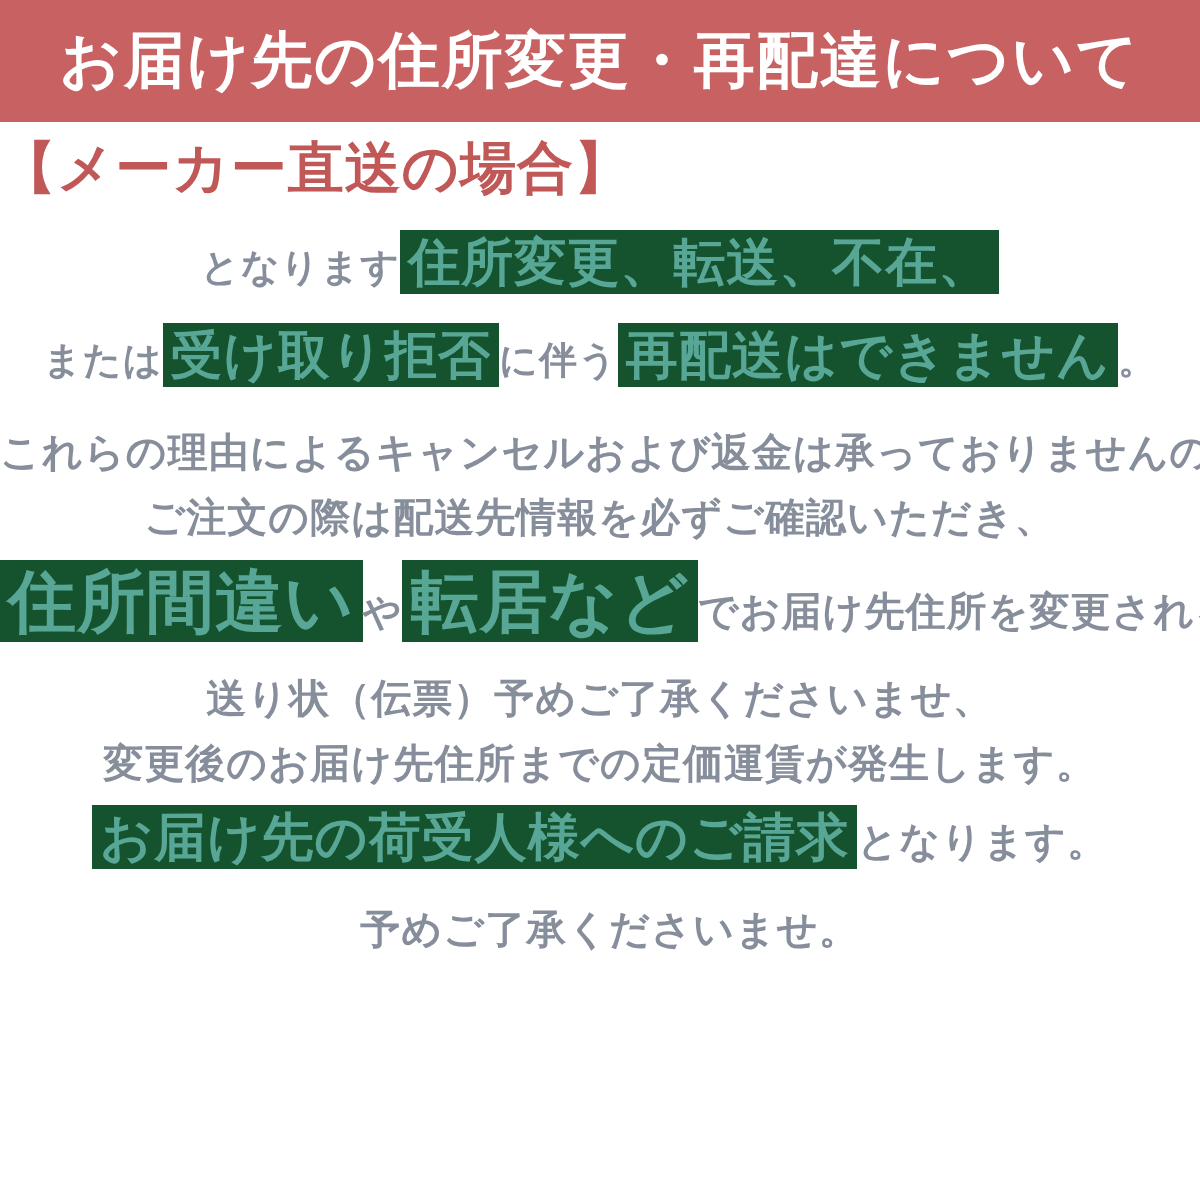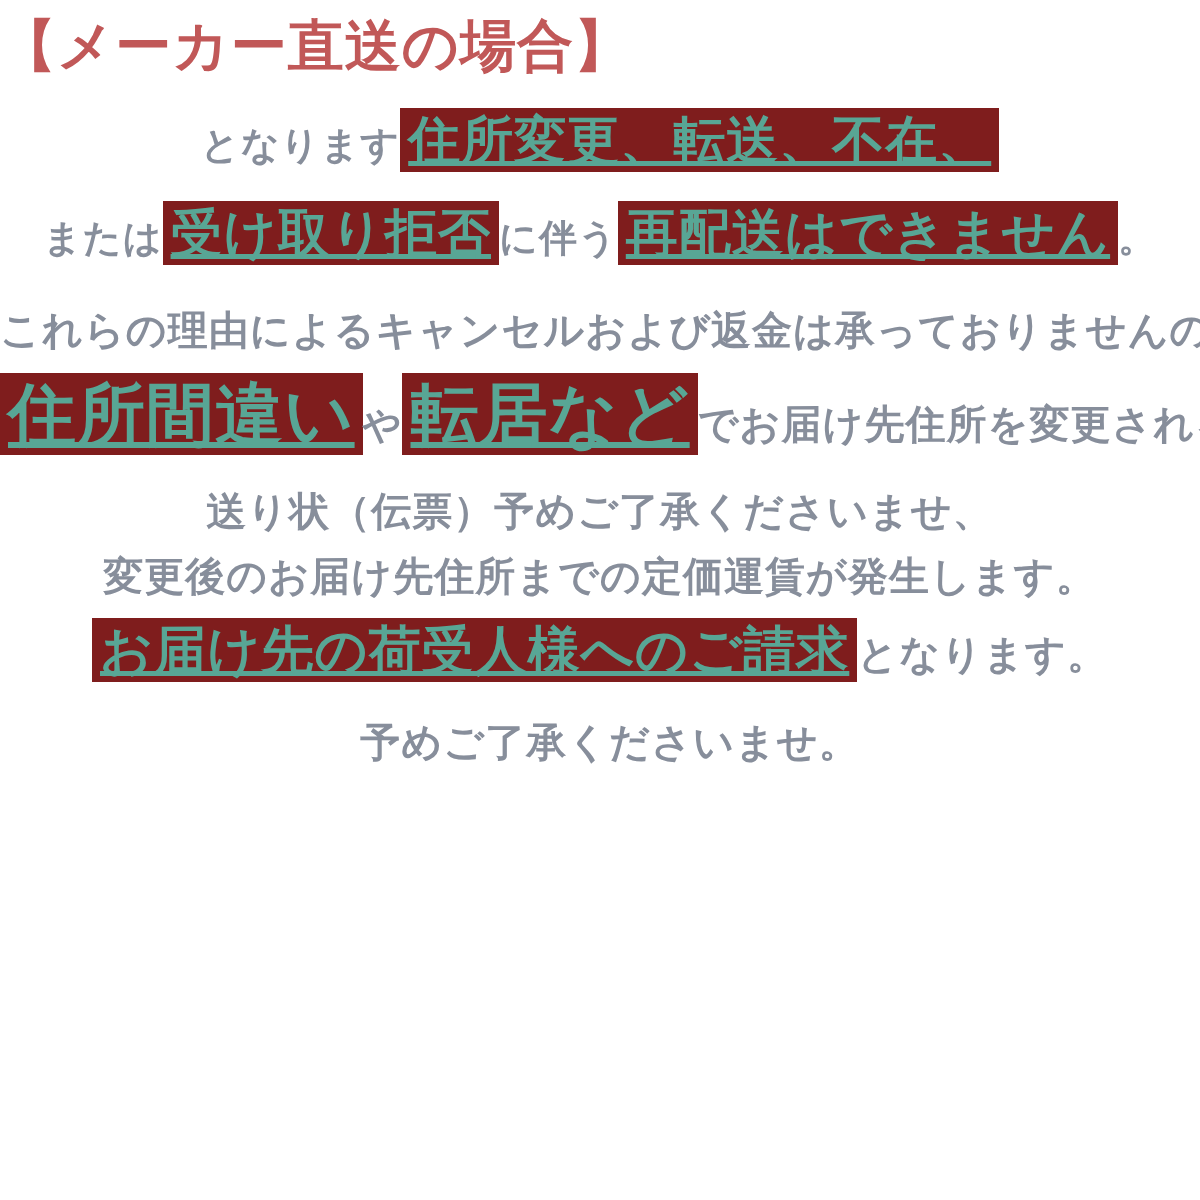--- a/index.html
+++ b/index.html
@@ -48,23 +48,22 @@
     color: #878E9B;
     font-weight: 700;
     letter-spacing: 1px;
   }
   .gray    { color: #878E9B; }
   .gray-sm { font-size: 38px; }
   .gray-md { font-size: 40px; }
   .hl {
     color: #58A695;
     font-size: 52px;
-    background: #7f1d1d;
+    background: #14532d;
     padding: 3px 8px;
-    text-decoration: underline;
   }
   .hl-big { font-size: 68px; text-align: right; }
   
   .lh-big  { line-height: 64px; }
   .lh-body { line-height: 44px; font-size: 40px; }
   .m-line1  { margin-top: 34px; }
   .m-line2  { margin-top: 16px; }
   .m-lineA  { margin-top: 30px; }
   .m-lineB  { margin-top: 21px; }
   .m-lineC  { margin-top: 19px; }
@@ -73,33 +72,37 @@
   .m-yline3 { margin-top: 21px; }
   .m-yline4 { margin-top: 15px; }
   .m-yline5 { margin-top: 20px; }
   .m-yline6 { margin-top: 25px; margin-left: 20px; }
 </style>
 </head>
 <body>
 
 <div class="page">
 
+  <div class="banner">
+    <div class="title">お届け先の住所変更・再配達について</div>
+  </div>
 
   <div>
     <div class="sec-heading">【メーカー直送の場合】</div>
 
     <div class="line lh-big m-line1">
       <span class="gray gray-sm">となります</span><span class="hl">住所変更、転送、不在、</span>
     </div>
 
     <div class="line lh-big m-line2">
       <span class="gray gray-sm">または</span><span class="hl">受け取り拒否</span><span class="gray gray-sm">に伴う</span><span class="hl">再配送はできません</span><span class="gray gray-sm">。</span>
     </div>
 
     <div class="line lh-body m-lineA">これらの理由によるキャンセルおよび返金は承っておりませんので、</div>
+    <div class="line lh-body m-lineB">ご注文の際は配送先情報を必ずご確認いただき、</div>
   </div>
 
   <div>
 
     <div class="line lh-big m-yline1">
       <span class="hl hl-big">住所間違い</span><span class="gray gray-sm">や</span><span class="hl hl-big">転居など</span><span class="gray gray-md">でお届け先住所を変更される場合は、</span>
     </div>
 
     <div class="line lh-body m-yline2">送り状（伝票）予めご了承くださいませ、</div>
     <div class="line lh-body m-yline3">変更後のお届け先住所までの定価運賃が発生します。</div>

